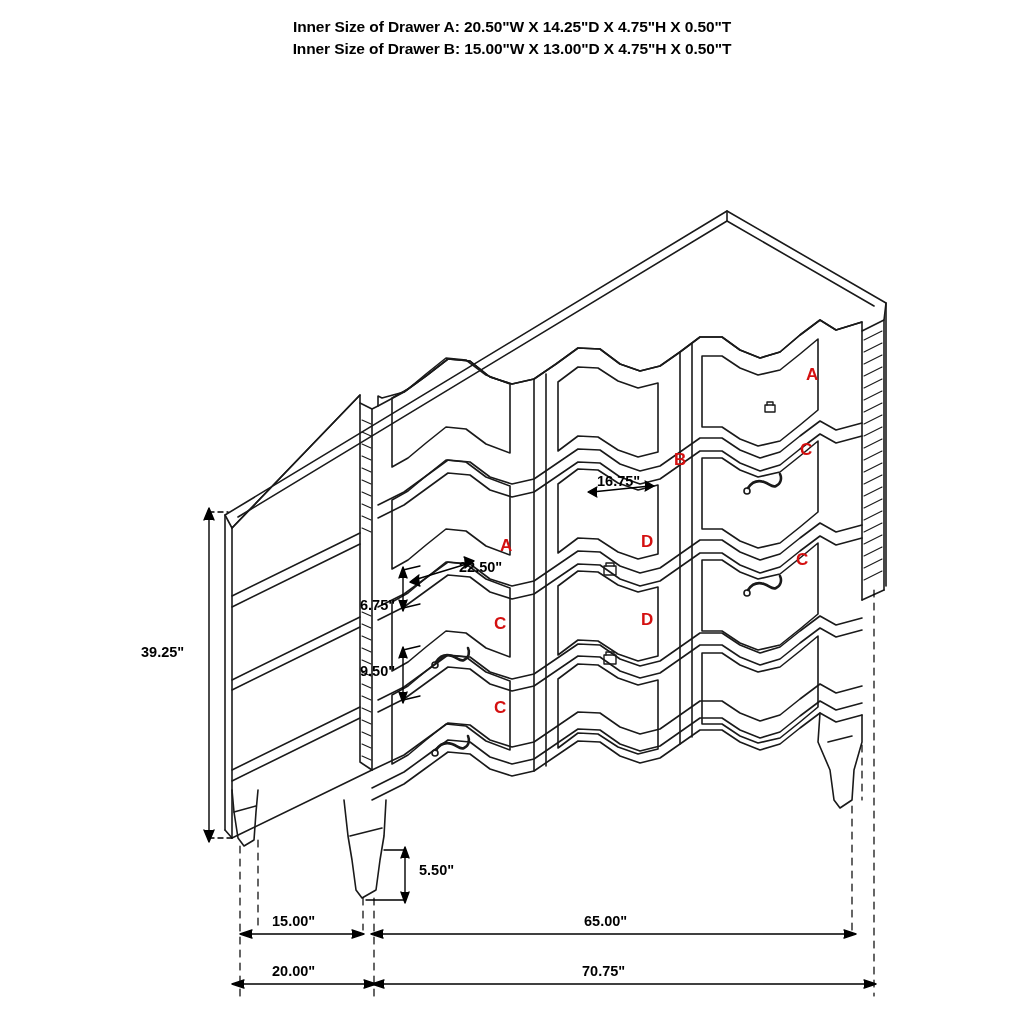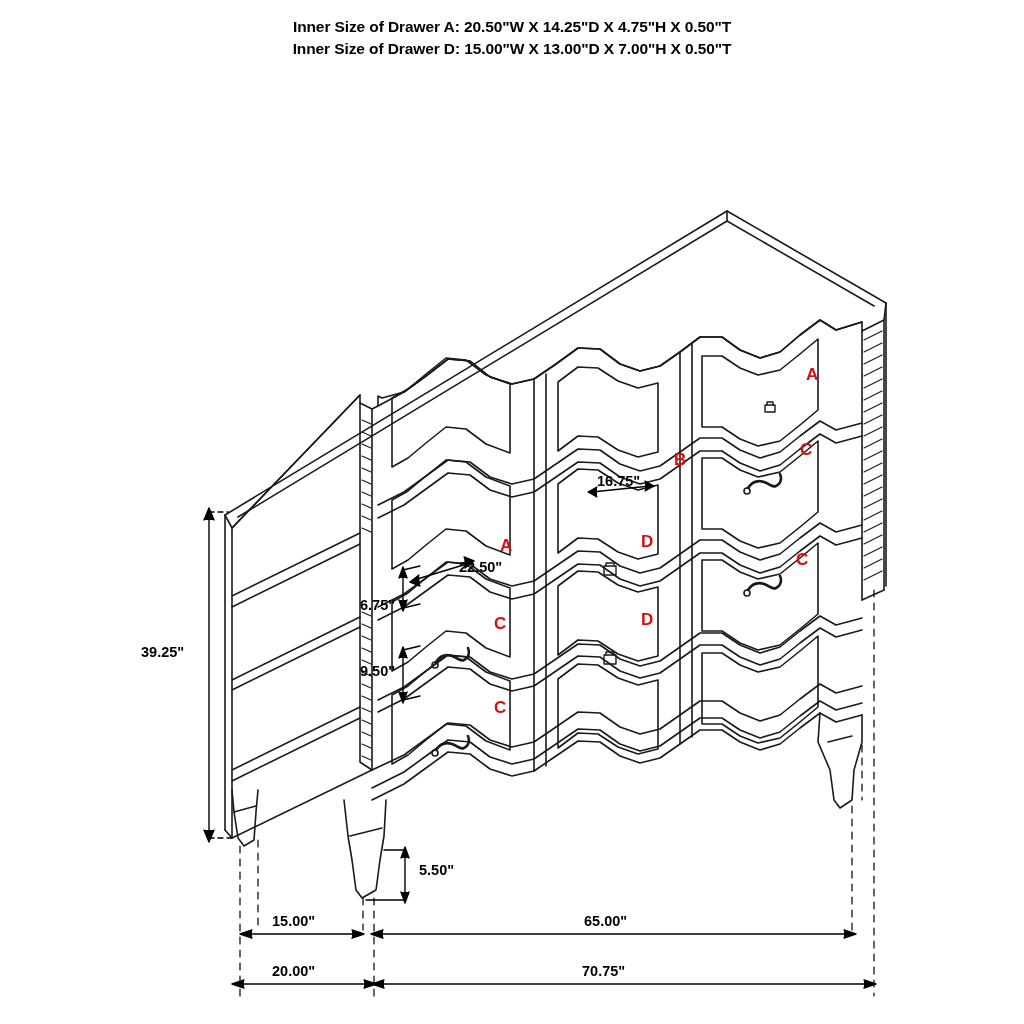--- a/index.html
+++ b/index.html
@@ -52,21 +52,21 @@
     white-space: nowrap;
   }
 </style>
 </head>
 <body>
 
 <div id="page">
 
   <div class="spec-list">
     <div class="spec-line">Inner Size of Drawer A: 20.50"W X 14.25"D X 4.75"H X 0.50"T</div>
-    <div class="spec-line">Inner Size of Drawer D: 15.00"W X 13.00"D X 7.00"H X 0.50"T</div>
+    <div class="spec-line">Inner Size of Drawer B: 15.00"W X 13.00"D X 4.75"H X 0.50"T</div>
   </div>
 
   <svg class="diagram" viewBox="0 0 1024 1024">
     <g fill="none" stroke="#1a1a1a" stroke-width="1.6" stroke-linejoin="round" stroke-linecap="round">
 
       <path d="M225,515 L727,211 L886,303 L884,320 L862,331 L862,322
                L836,330 L820,320 L800,335 L780,352 L760,358 L740,350
                L722,337 L700,337 L680,352 L660,366 L640,371 L620,364
                L600,349 L578,348 L556,364 L534,379 L512,384 L490,377
                L470,361 L448,359 L426,376 L404,392 L382,398 L378,396

